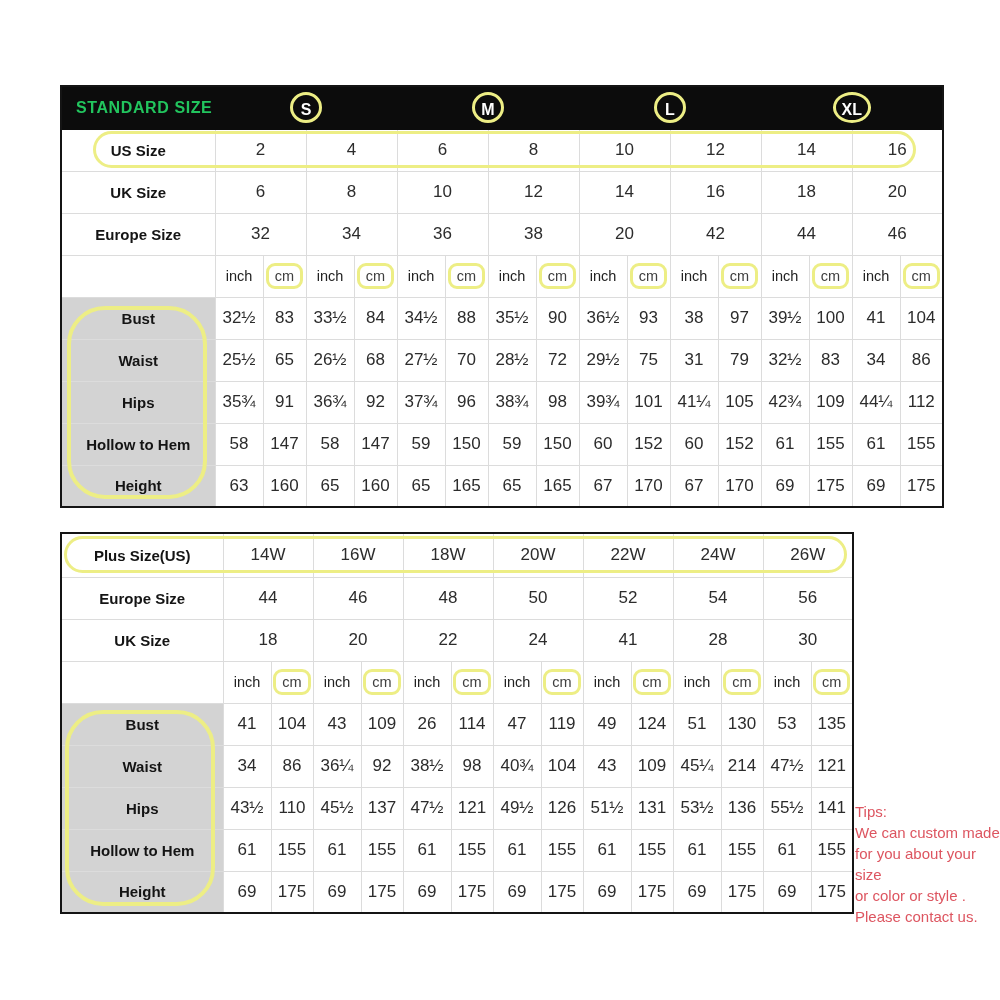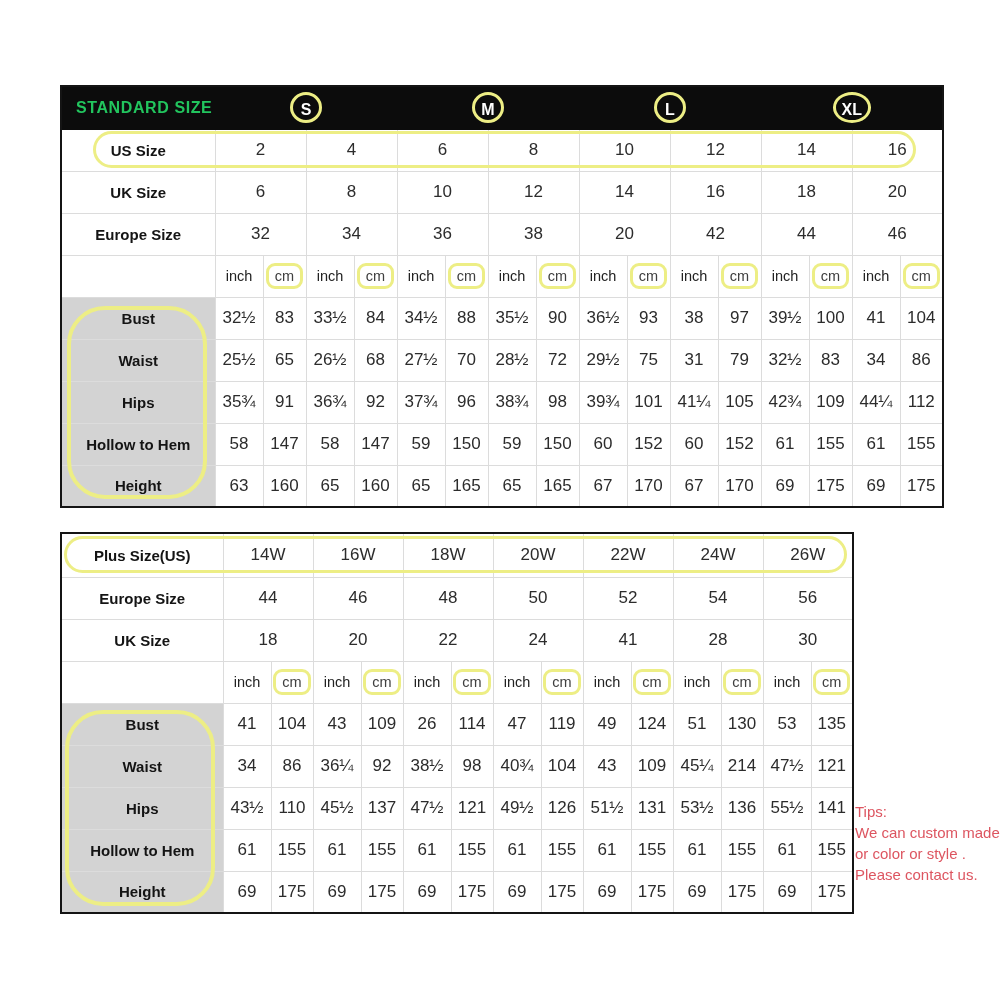--- a/index.html
+++ b/index.html
@@ -409,18 +409,19 @@
         </tbody>
     </table>
     <div class="anno row-oval" id="plus-row-oval"></div>
     <div class="anno capsule" id="plus-capsule"></div>
   </div>
 
   <div class="tips">
     <div class="t-title">Tips:</div>
     <div id="tips-lines">
         <div>We can custom made</div>
+        <div>for you about your size</div>
         <div>or color or style .</div>
         <div>Please contact us.</div>
       </div>
   </div>
 
 </div>
 
 </body></html>

